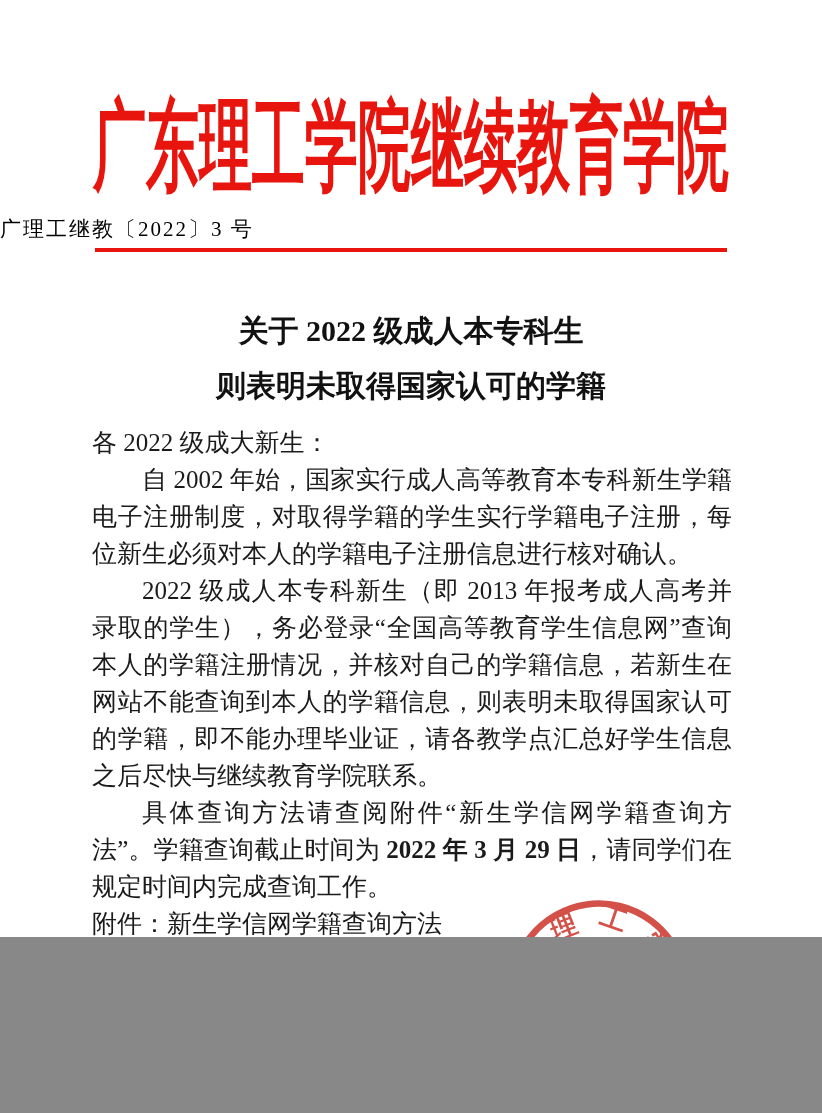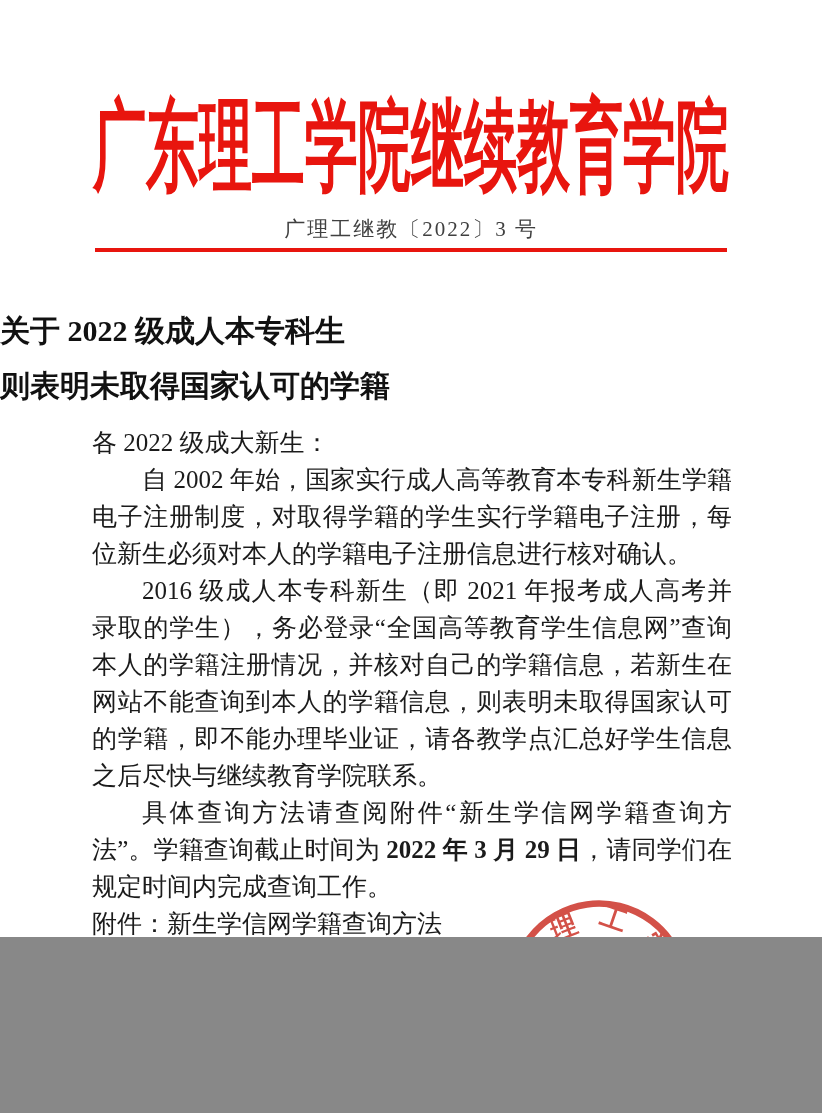--- a/index.html
+++ b/index.html
@@ -23,30 +23,30 @@
     text-align:center;line-height:58px;height:120px;
   }
   .org-name-inner{
     display:inline-block;
     font-size:53px;font-weight:bold;color:var(--red);
     white-space:nowrap;
     transform:scaleY(1.88);transform-origin:50% 0;
   }
   .doc-number{
     position:absolute;top:215px;left:0;width:100%;
-    text-align:center;font-size:21px;letter-spacing:2px;color:#404040;
+    text-align:left;font-size:21px;letter-spacing:2px;color:#000000;
   }
   .red-line{
     position:absolute;top:248px;left:95px;width:632px;height:4px;
     background:var(--red);
   }
   
   .doc-title{
     position:absolute;top:303px;left:0;width:100%;
-    text-align:left;font-size:30px;font-weight:bold;
+    text-align:center;font-size:30px;font-weight:bold;
     line-height:55px;color:#111;
   }
   
   .content{
     position:absolute;top:424px;left:92px;width:640px;
     font-size:25px;line-height:37px;
     text-align:justify;
   }
   .content p{margin:0;word-break:break-all;}
   .content p.indent{text-indent:2em;}
@@ -84,21 +84,21 @@
   <div class="red-line"></div>
 
   <div class="doc-title">
     <div>关于 2022 级成人本专科生</div>
     <div>则表明未取得国家认可的学籍</div>
   </div>
 
   <div class="content">
     <p>各 2022 级成大新生：</p>
     <p class="indent">自 2002 年始，国家实行成人高等教育本专科新生学籍电子注册制度，对取得学籍的学生实行学籍电子注册，每位新生必须对本人的学籍电子注册信息进行核对确认。</p>
-    <p class="indent">2016 级成人本专科新生（即 2021 年报考成人高考并录取的学生），务必登录“全国高等教育学生信息网”查询本人的学籍注册情况，并核对自己的学籍信息，若新生在网站不能查询到本人的学籍信息，则表明未取得国家认可的学籍，即不能办理毕业证，请各教学点汇总好学生信息之后尽快与继续教育学院联系。</p>
+    <p class="indent">2022 级成人本专科新生（即 2013 年报考成人高考并录取的学生），务必登录“全国高等教育学生信息网”查询本人的学籍注册情况，并核对自己的学籍信息，若新生在网站不能查询到本人的学籍信息，则表明未取得国家认可的学籍，即不能办理毕业证，请各教学点汇总好学生信息之后尽快与继续教育学院联系。</p>
     <p class="indent"><span>具体查询方法请查阅附件“新生学信网学籍查询方法”。学籍查询截止时间为 </span><span class="deadline">2022 年 3 月 29 日</span><span>，请同学们在规定时间内完成查询工作。</span></p>
     <p class="attachment">附件：新生学信网学籍查询方法</p>
   </div>
 
   <div class="sig-dept">继续教育学院</div>
   <div class="sig-date">二〇二二年三月二十六日</div>
 
   <svg class="seal" viewBox="0 0 200 200">
     <defs>
       <path id="ring-arc" d="M 44.3 139 A 68 68 0 1 1 155.7 139" fill="none"></path>

